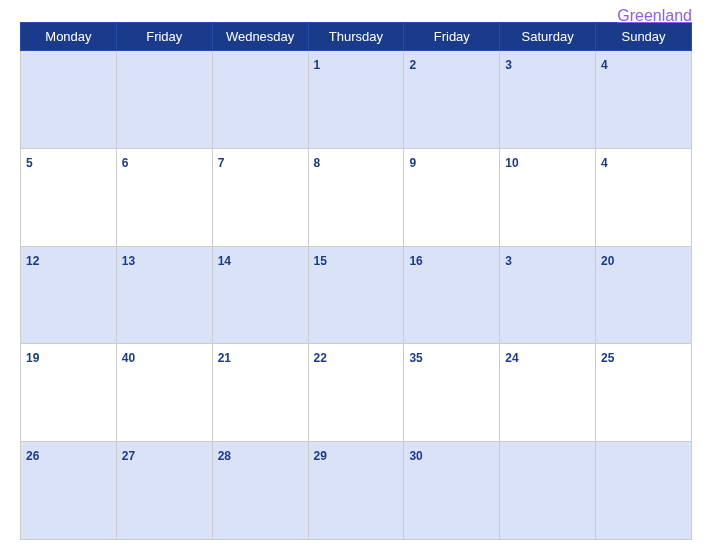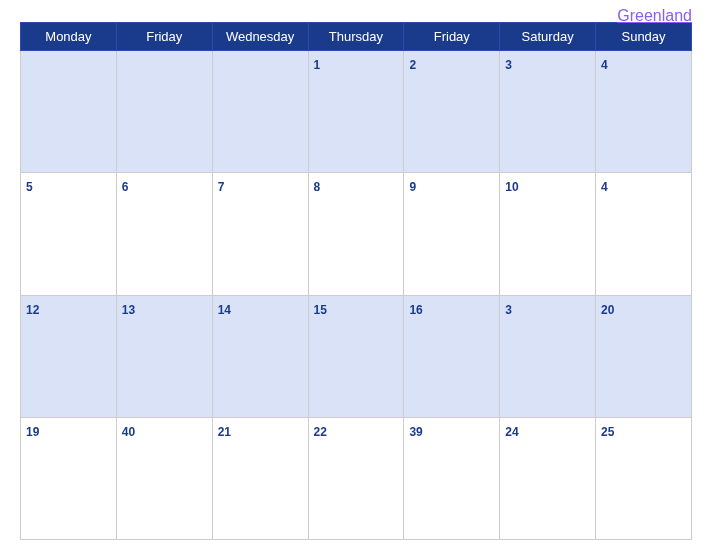--- a/index.html
+++ b/index.html
@@ -152,18 +152,27 @@
         <td><span class="day-num">15</span></td>
         <td><span class="day-num">16</span></td>
         <td><span class="day-num">3</span></td>
         <td><span class="day-num">20</span></td>
       </tr>
       <tr>
         <td><span class="day-num">19</span></td>
         <td><span class="day-num">40</span></td>
         <td><span class="day-num">21</span></td>
         <td><span class="day-num">22</span></td>
-        <td><span class="day-num">39</span></td>
+        <td><span class="day-num">35</span></td>
         <td><span class="day-num">24</span></td>
         <td><span class="day-num">25</span></td>
+      </tr>
+      <tr>
+        <td><span class="day-num">26</span></td>
+        <td><span class="day-num">27</span></td>
+        <td><span class="day-num">28</span></td>
+        <td><span class="day-num">29</span></td>
+        <td><span class="day-num">30</span></td>
+        <td class="empty-cell"></td>
+        <td class="empty-cell"></td>
       </tr>
     </tbody>
 </table>
 
 </body></html>

